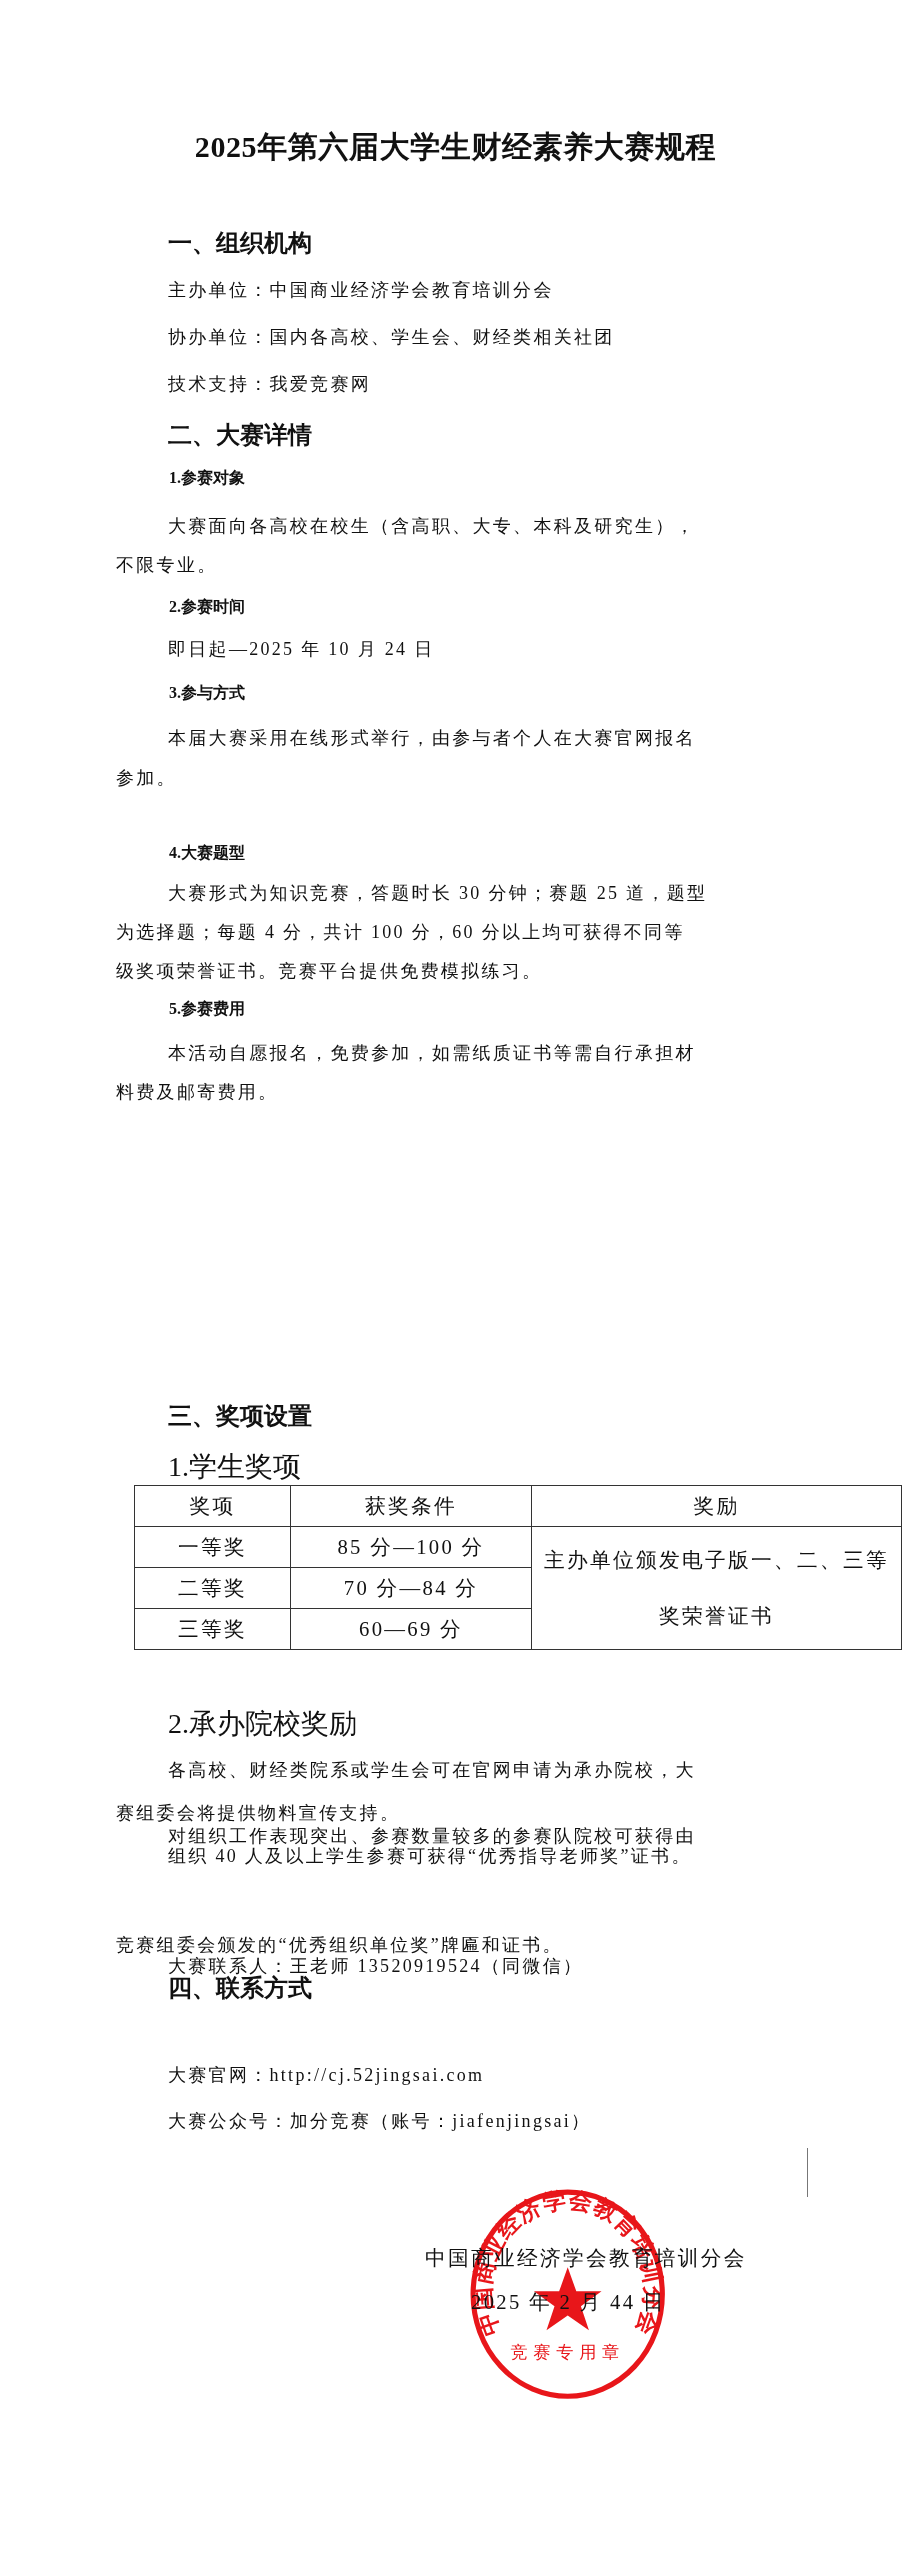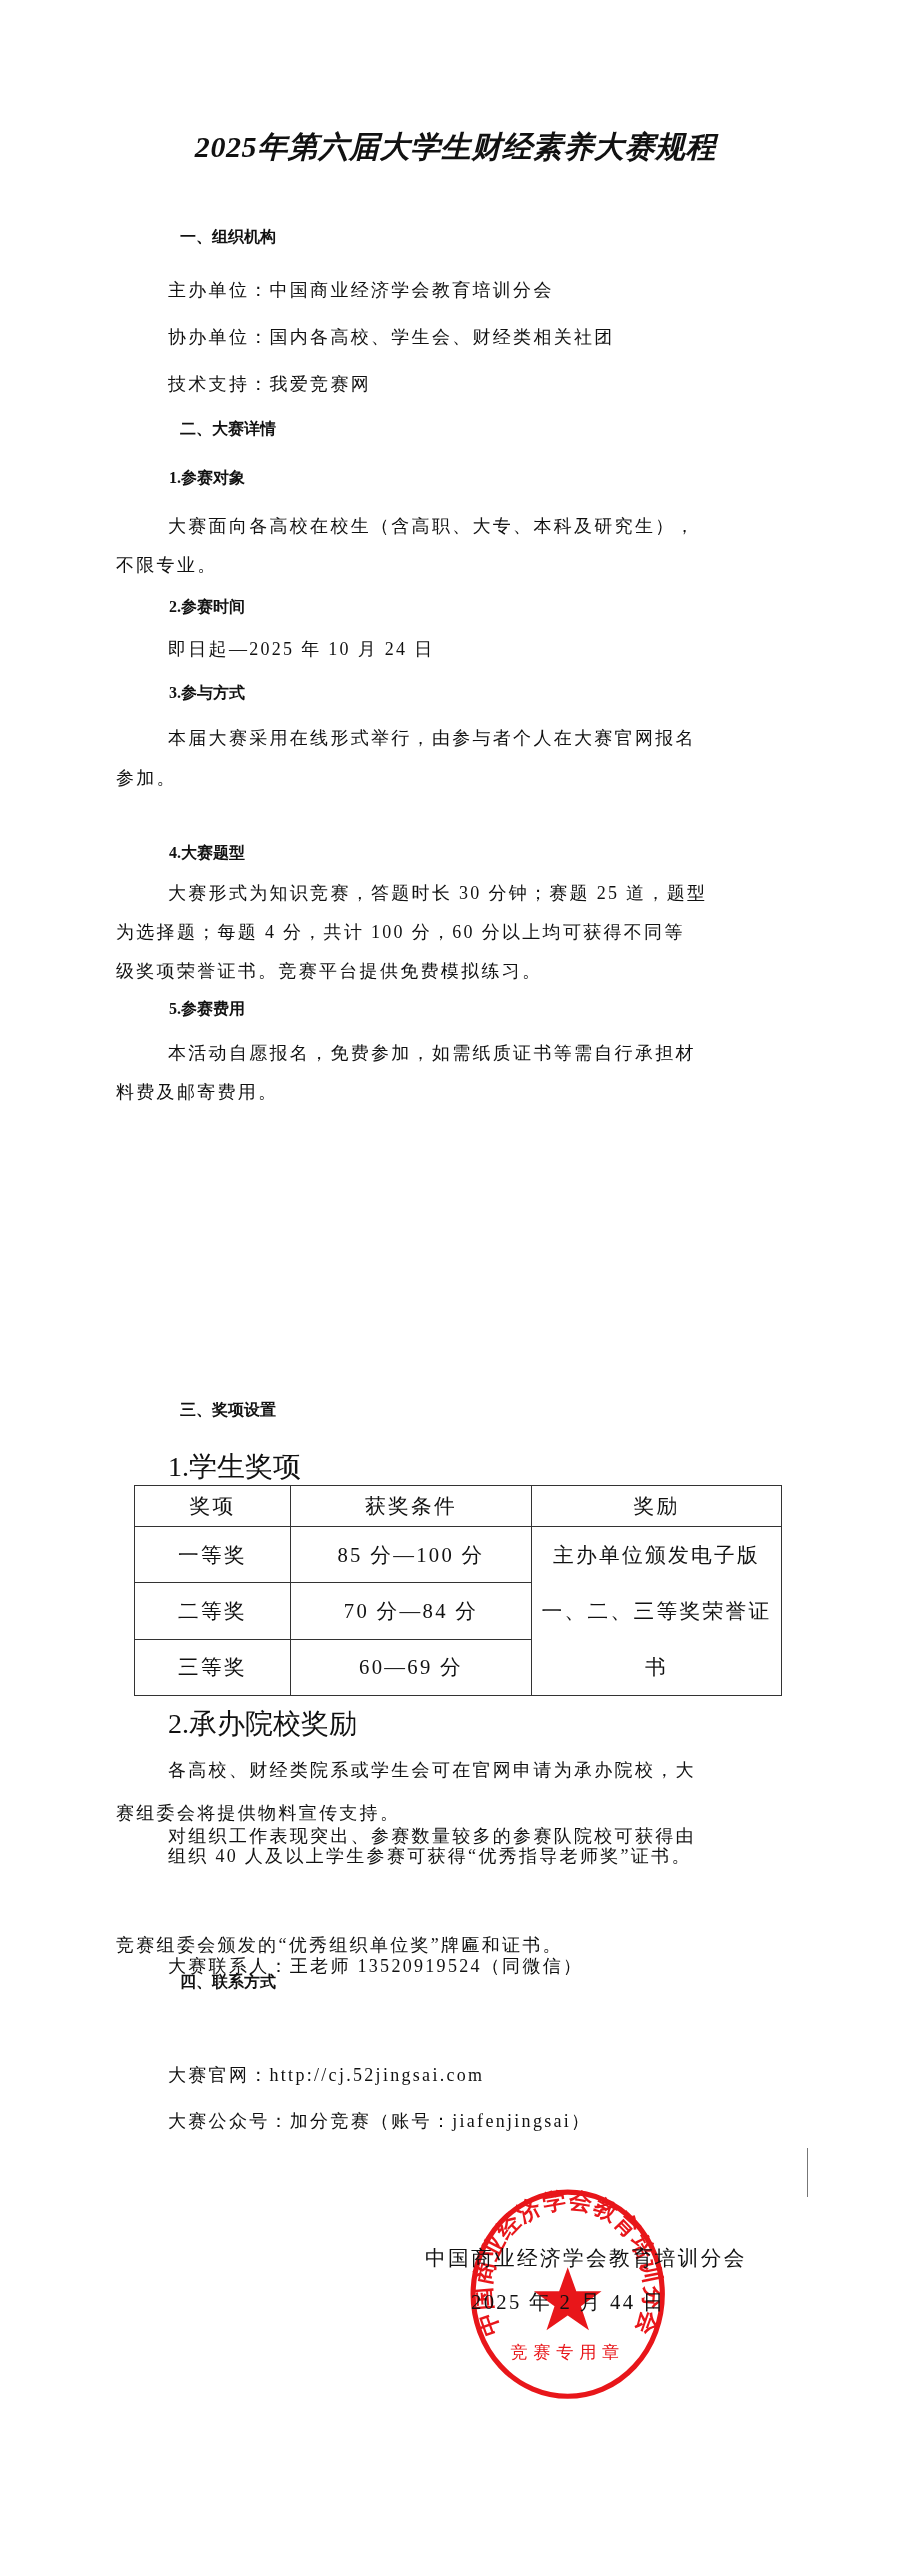--- a/index.html
+++ b/index.html
@@ -1,26 +1,26 @@
 <!DOCTYPE html>
 <html style="font-size:9.2px"><head>
 <meta charset="utf-8">
 <style>
   html, body { margin: 0; padding: 0; background: #ffffff; }
   body { width: 911px; height: 2576px; position: relative; overflow: hidden;
          font-family: "Liberation Serif", "DejaVu Serif", serif; color: #111; }
   .abs { position: absolute; white-space: nowrap; }
-  .title { left: 0; width: 911px; text-align: center; top: 127px; font-size: 30px; font-weight: bold; letter-spacing: 0.6px; font-style: italic; }
-  .h1 { left: 180px; font-size: 16px; font-weight: bold; font-family: Liberation Mono, monospace; }
+  .title { left: 0; width: 911px; text-align: center; top: 127px; font-size: 30px; font-weight: bold; letter-spacing: 0.6px; }
+  .h1 { left: 168px; font-size: 24px; font-weight: bold; font-family: Liberation Mono, monospace; }
   .h2 { left: 169px; font-size: 16px; font-weight: bold; }
   .p { font-size: 18px; letter-spacing: 2.3px; }
   .ind { left: 168px; }
   .cont { left: 116px; }
   .sub { left: 168px; font-size: 28px; }
-  table.awards { position: absolute; left: 134px; top: 1485px; width: 648px; border-collapse: collapse; font-size: 20.7px; }
+  table.awards { position: absolute; left: 134px; top: 1485px; width: 768px; border-collapse: collapse; font-size: 20.7px; }
   table.awards td { border: 1.1px solid #333; text-align: center; height: 40px; padding: 0; letter-spacing: 2.3px; }
   table.awards td.reward { line-height: 56px; padding: 0 5.7px; white-space: normal; }
   .col1 { width: 155px; } .col2 { width: 240px; }
   .vbar { position: absolute; left: 807px; top: 2148px; width: 1.1px; height: 49px; background: #777; }
   .seal { position: absolute; left: 466px; top: 2187px; width: 204px; height: 215px; }
   .sig { font-size: 20.7px; letter-spacing: 2.3px; }
 </style>
 </head>
 <body>
 

